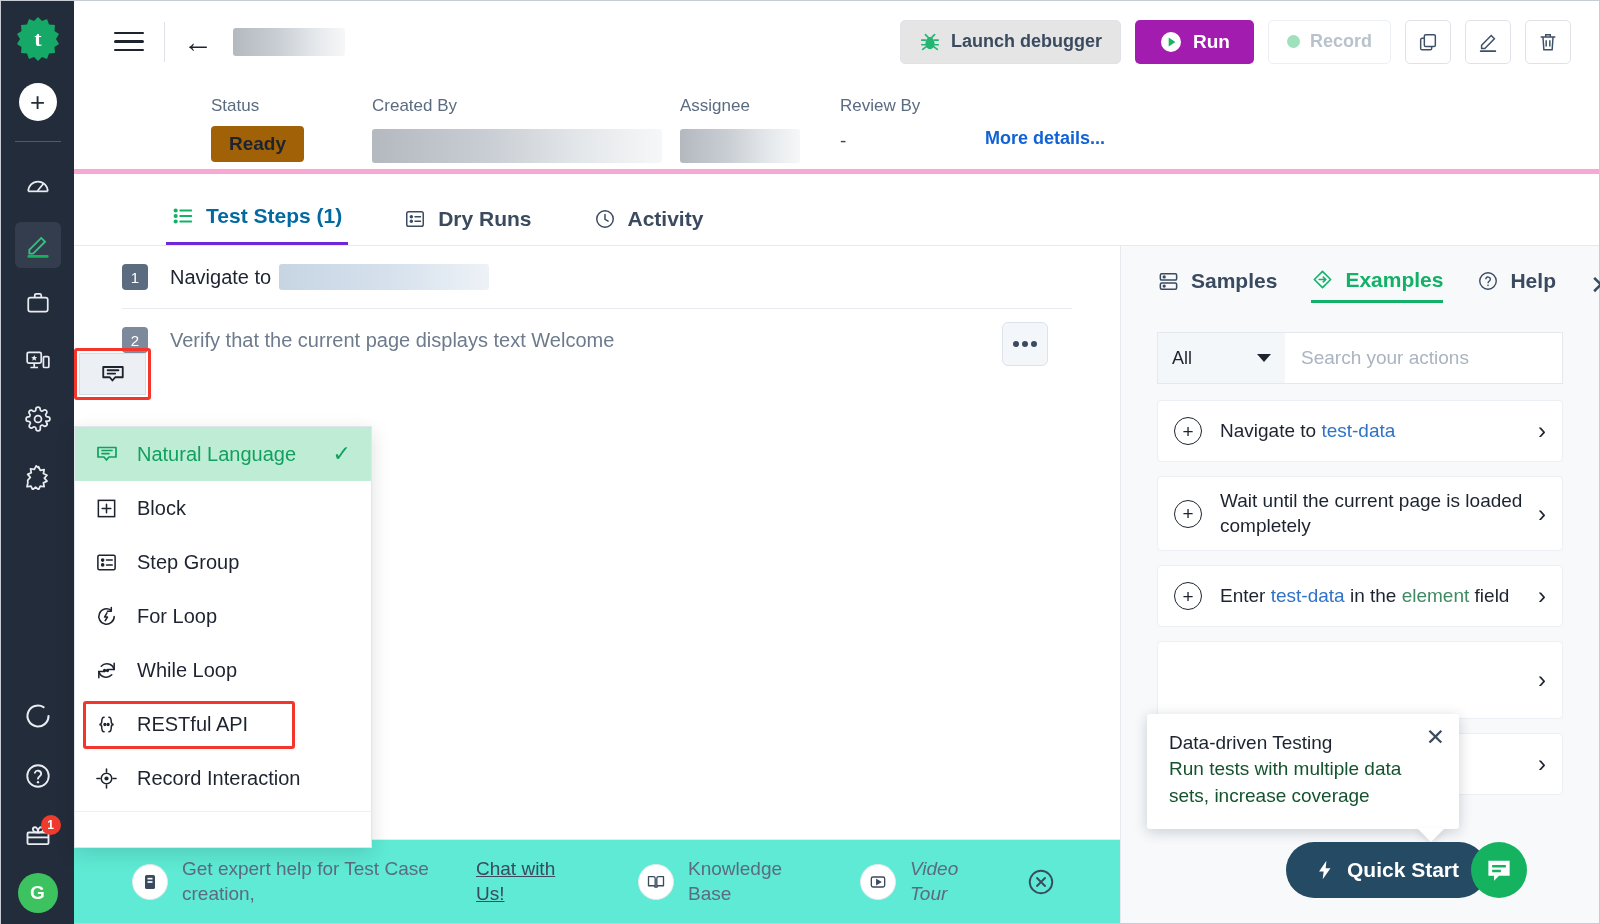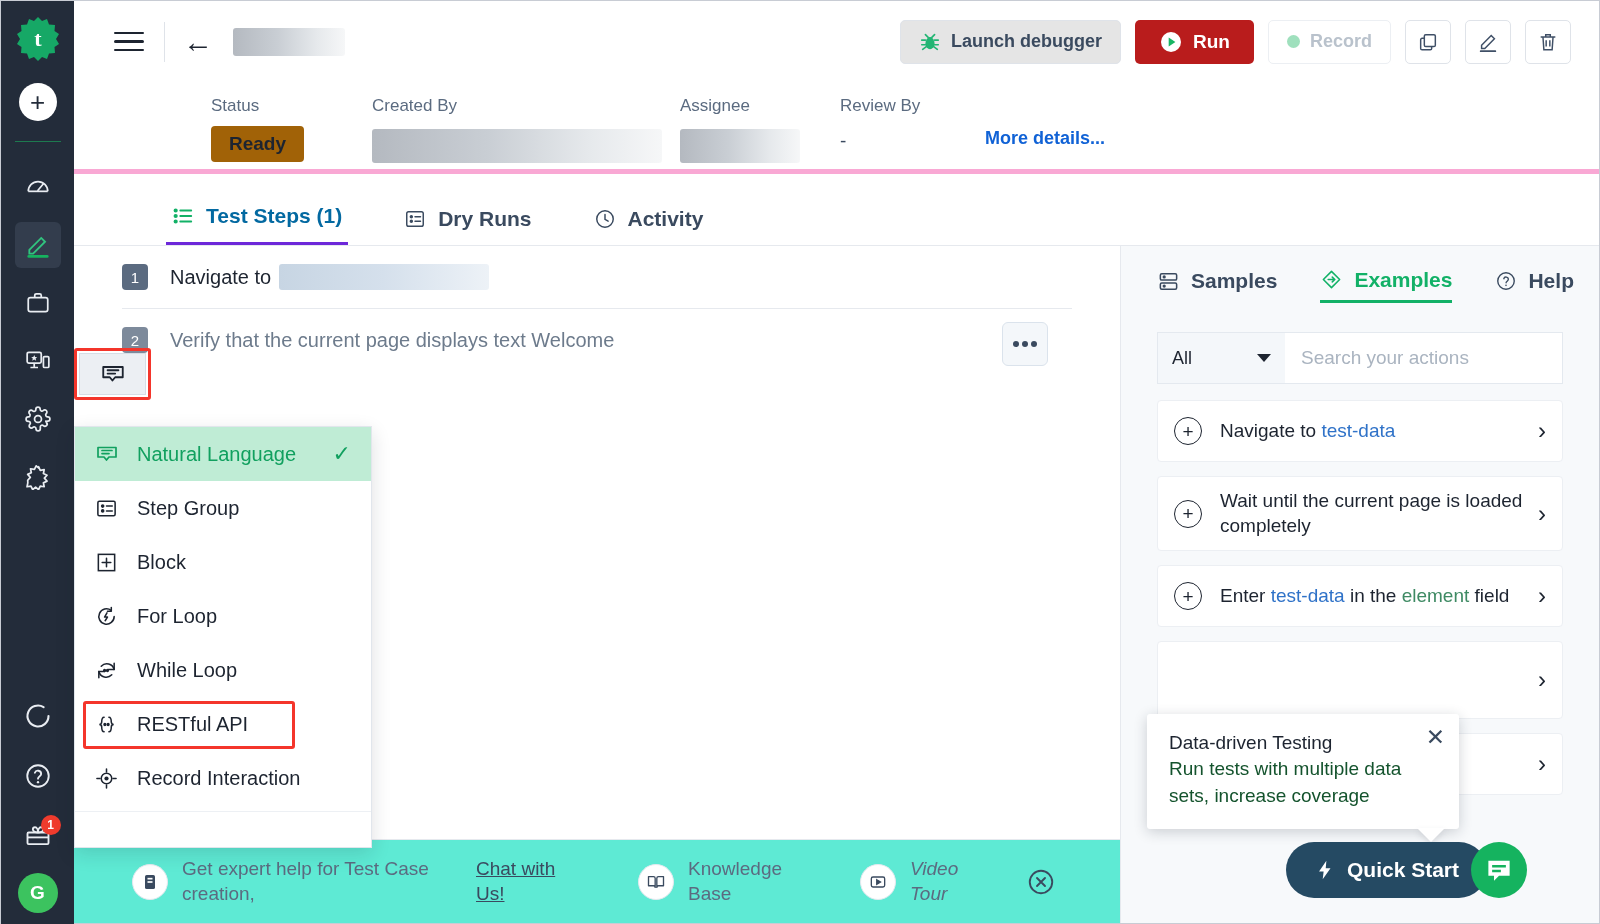--- a/index.html
+++ b/index.html
@@ -80,21 +80,21 @@
     background: linear-gradient(90deg,#b4b9c0 0%, #c9ced4 40%, #e6e9ec 75%, #f6f7f8 100%);
     border-radius: 3px;
   }
   .title-redact { width: 112px; height: 28px; margin-left: 20px; }
   .topbar-actions { margin-left: auto; display: flex; align-items: center; gap: 14px; padding-right: 28px; }
   .btn {
     height: 44px; border-radius: 5px; display: flex; align-items: center; gap: 10px;
     padding: 0 18px; font-size: 18px; cursor: pointer; white-space: nowrap;
   }
   .btn-outline { border: 1px solid #dfe3e9; background: #e5e5e5; color: #3a4a5f; font-weight: bold; }
-  .btn-run { background: #b91c1c; color: #fff; border: none; font-weight: bold; font-size: 19px; padding: 0 24px; }
+  .btn-run { background: #a21caf; color: #fff; border: none; font-weight: bold; font-size: 19px; padding: 0 24px; }
   .btn-record { border: 1px solid #eceff3; background: #fff; color: #b9c2cc; font-weight: bold; }
   .dot-green { width: 13px; height: 13px; border-radius: 50%; background: #9fe0bd; }
   .icon-btn {
     width: 46px; height: 44px; border: 1px solid #dfe3e9; border-radius: 5px; background: #fff;
     display: flex; align-items: center; justify-content: center; cursor: pointer; color: #3f4f66;
   }
 
   
   .meta {
     position: absolute; left: 73px; top: 81px; right: 0; height: 92px;
@@ -177,21 +177,21 @@
     position: absolute; left: 82px; top: 700px; width: 212px; height: 48px;
     border: 3px solid #f4352b; border-radius: 3px; z-index: 33; pointer-events: none;
   }
 
   
   .right {
     position: absolute; left: 1119px; top: 245px; right: 0; bottom: 0;
     background: #f7f9fb; border-left: 1px solid #e6e9ee;
   }
   .right-head {
-    height: 78px; display: flex; align-items: center; padding-left: 36px; gap: 9px;
+    height: 78px; display: flex; align-items: center; padding-left: 36px; gap: 0;
   }
   .rtab {
     display: flex; align-items: center; gap: 11px; font-size: 21px; font-weight: bold;
     color: #3a4a5f; cursor: pointer; padding-bottom: 8px; margin-right: 34px;
   }
   .rtab.active { color: #12b167; border-bottom: 3px solid #12b167; }
   .rclose { margin-left: auto; font-size: 26px; color: #3a4a5f; cursor: pointer; padding-right: 4px; }
   .search-wrap {
     margin: 8px 36px 0 36px; height: 52px; background: #fff; border: 1px solid #e4e9ef;
     display: flex; align-items: center;
@@ -496,37 +496,37 @@
             <path d="M7 8.5h10M7 11.6h7" stroke-linecap="round"></path>
         </svg>
       </span>
       <span class="dd-label">Natural Language</span>
       <span class="dd-check">✓</span>
     </div>
 
     <div class="dd-item">
       <span class="dd-ico">
         <svg width="23" height="23" viewBox="0 0 24 24" fill="none" stroke="#1d2430" stroke-width="1.6">
+          <rect x="3.5" y="3.5" width="17" height="17"></rect>
+            <path d="M12 7.5v9M7.5 12h9" stroke-linecap="round"></path>
+        </svg>
+      </span>
+      <span class="dd-label">Block</span>
+    </div>
+
+    <div class="dd-item">
+      <span class="dd-ico">
+        <svg width="23" height="23" viewBox="0 0 24 24" fill="none" stroke="#1d2430" stroke-width="1.6">
           <rect x="3" y="4.5" width="18" height="15" rx="1.5"></rect>
             <circle cx="8" cy="9.5" r="1.1" fill="#1d2430"></circle>
             <circle cx="8" cy="14.5" r="1.1" fill="#1d2430"></circle>
             <path d="M12 9.5h6M12 14.5h6" stroke-linecap="round"></path>
         </svg>
       </span>
       <span class="dd-label">Step Group</span>
-    </div>
-
-    <div class="dd-item">
-      <span class="dd-ico">
-        <svg width="23" height="23" viewBox="0 0 24 24" fill="none" stroke="#1d2430" stroke-width="1.6">
-          <rect x="3.5" y="3.5" width="17" height="17"></rect>
-            <path d="M12 7.5v9M7.5 12h9" stroke-linecap="round"></path>
-        </svg>
-      </span>
-      <span class="dd-label">Block</span>
     </div>
 
     <div class="dd-item">
       <span class="dd-ico">
         <svg width="23" height="23" viewBox="0 0 24 24" fill="none" stroke="#1d2430" stroke-width="1.6">
           <path d="M20 12a8 8 0 1 1-3.2-6.4" stroke-linecap="round"></path>
             <path d="M17 2.5v4h-4" stroke-linecap="round" stroke-linejoin="round"></path>
           <path d="M12.5 8.2 10 12.6h3L10.6 16.4" stroke-linecap="round" stroke-linejoin="round"></path>
         </svg>
       </span>

